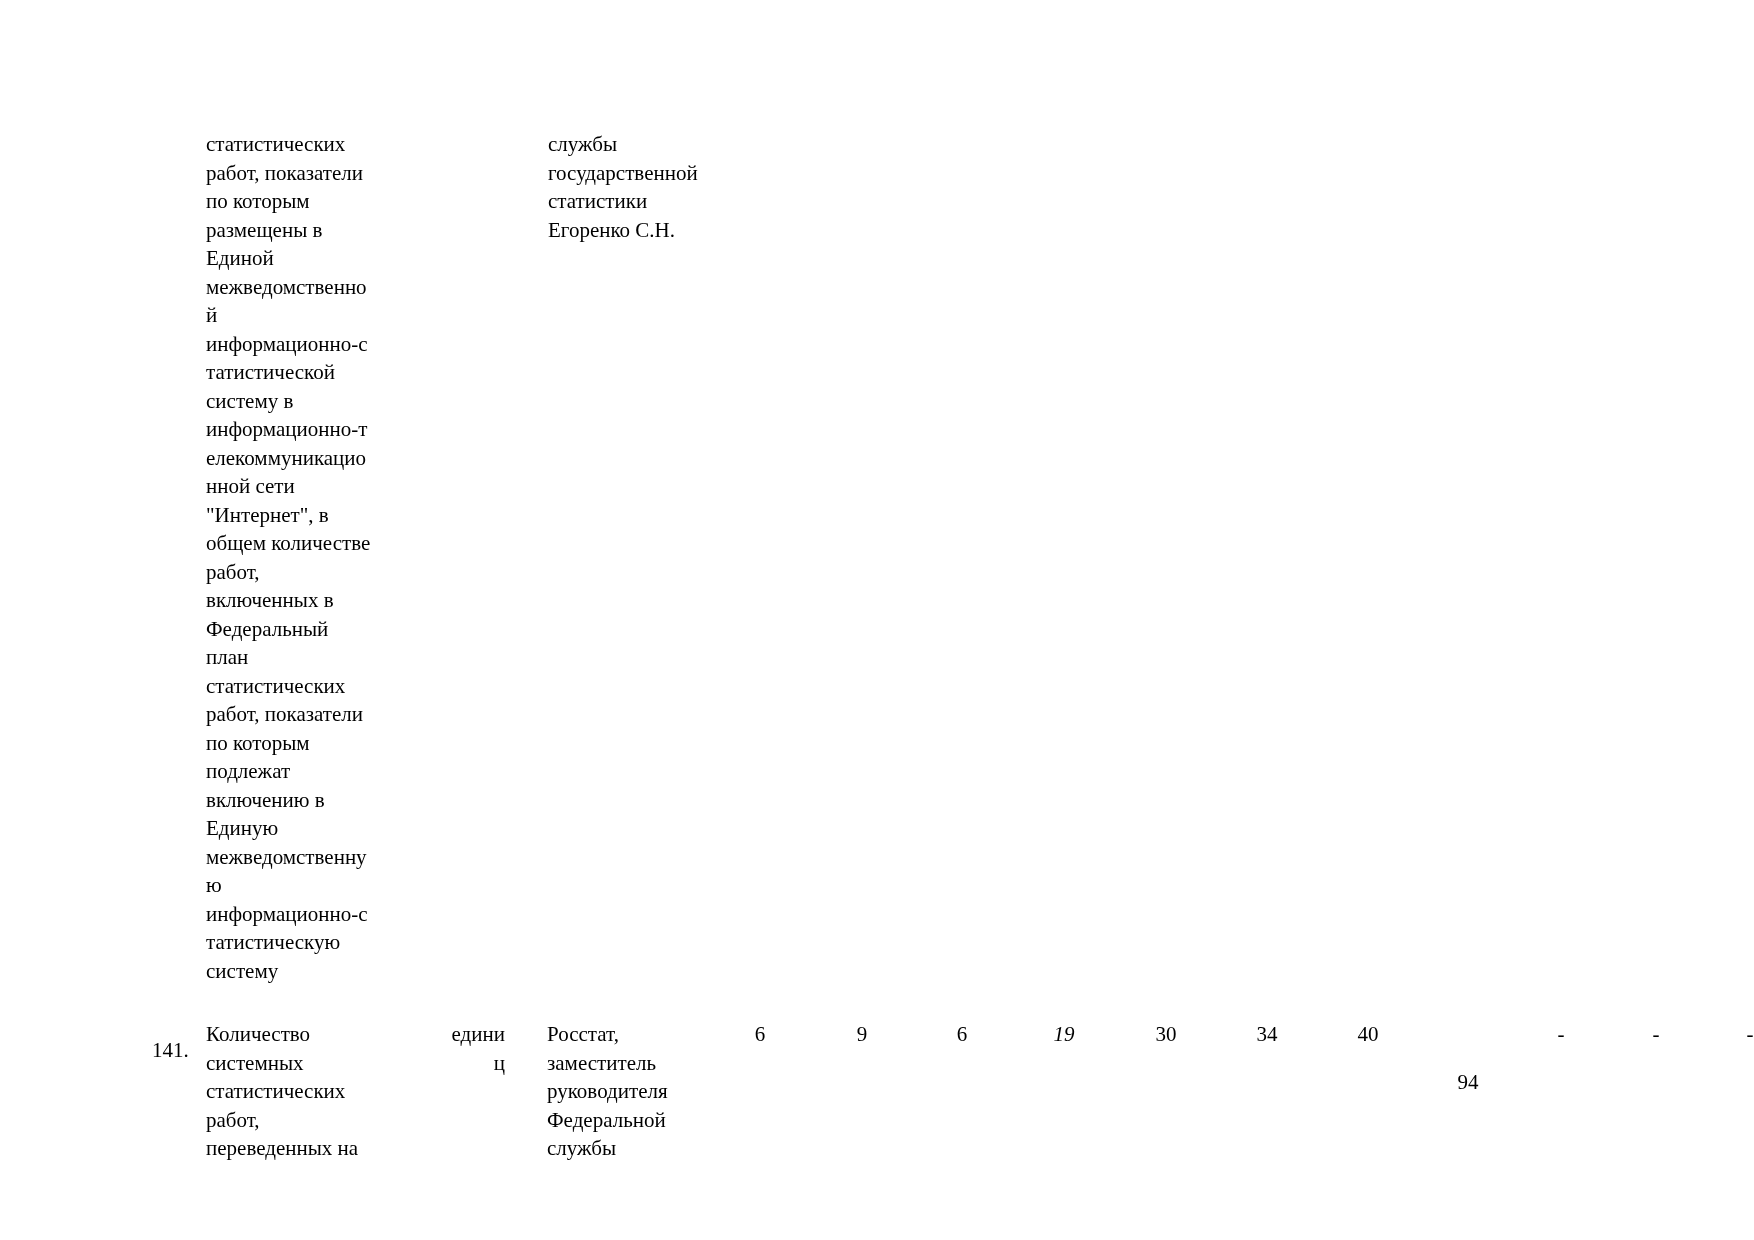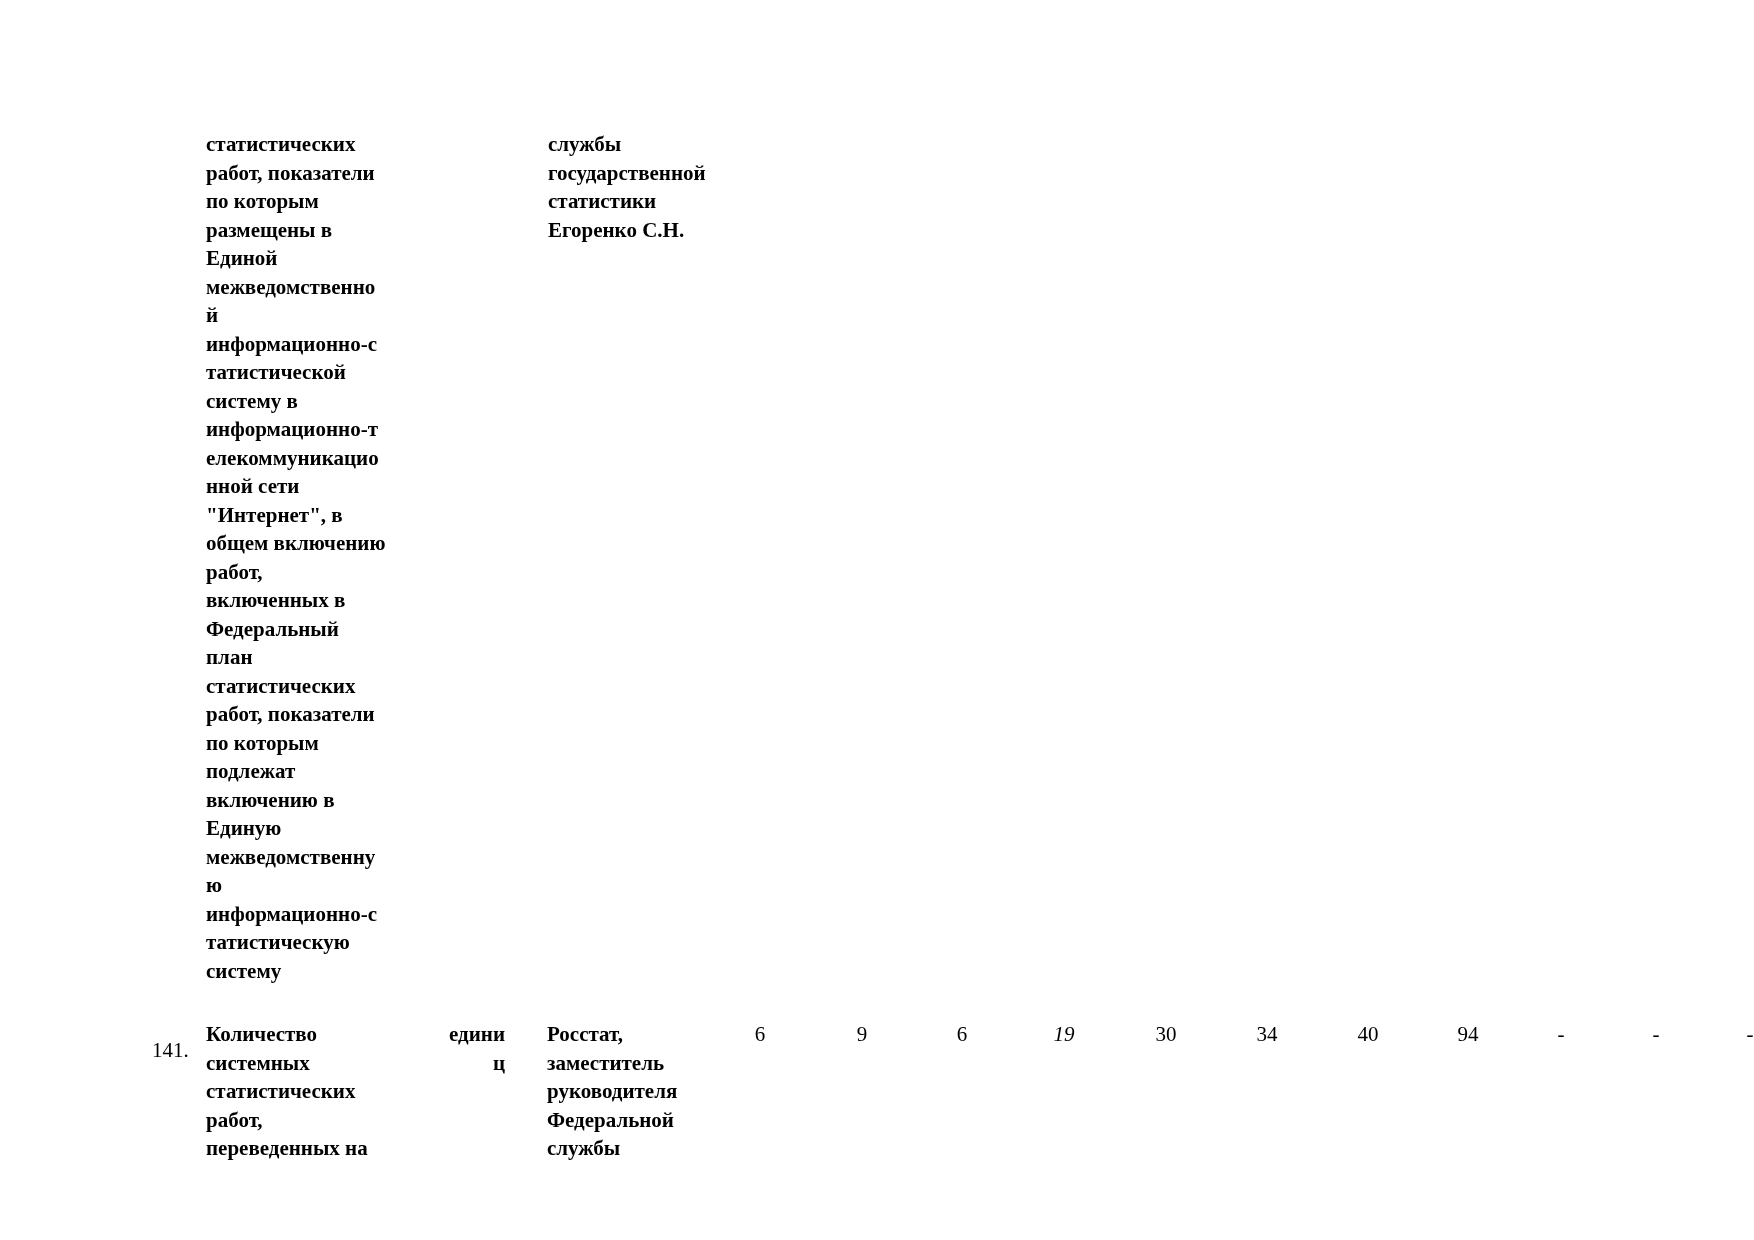--- a/index.html
+++ b/index.html
@@ -12,21 +12,21 @@
     width: 1754px;
     height: 1240px;
     background: #ffffff;
     color: #000000;
     font-family: "Liberation Serif", "DejaVu Serif", serif;
     font-size: 21px;
     line-height: 28.5px;
     overflow: hidden;
   }
   .abs { position: absolute; }
-  .lines .line { white-space: nowrap; font-weight: bold; }
+  .lines .line { white-space: nowrap; }
   .cell-number { width: 44px; margin-top: 16px; }
   .cell-indicator { width: 215px; }
   .cell-unit { width: 100px; text-align: right; }
   .cell-responsible { width: 190px; margin-left: 44px; }
   .value-cell {
     position: absolute;
     top: 0;
     transform: translateX(-50%);
     white-space: nowrap;
     text-align: center;
@@ -45,21 +45,21 @@
       <div class="line">Единой</div>
       <div class="line">межведомственно</div>
       <div class="line">й</div>
       <div class="line">информационно-с</div>
       <div class="line">татистической</div>
       <div class="line">систему в</div>
       <div class="line">информационно-т</div>
       <div class="line">елекоммуникацио</div>
       <div class="line">нной сети</div>
       <div class="line">"Интернет", в</div>
-      <div class="line">общем включению</div>
+      <div class="line">общем количестве</div>
       <div class="line">работ,</div>
       <div class="line">включенных в</div>
       <div class="line">Федеральный</div>
       <div class="line">план</div>
       <div class="line">статистических</div>
       <div class="line">работ, показатели</div>
       <div class="line">по которым</div>
       <div class="line">подлежат</div>
       <div class="line">включению в</div>
       <div class="line">Единую</div>
@@ -101,19 +101,19 @@
     </div>
 
   <div class="abs" style="left: 0; top: 1020px; width: 1754px; height: 29px;">
     <span class="value-cell" style="left: 760px;">6</span>
     <span class="value-cell" style="left: 862px;">9</span>
     <span class="value-cell" style="left: 962px;">6</span>
     <span class="value-cell" style="left: 1064px; font-style: italic;">19</span>
     <span class="value-cell" style="left: 1166px;">30</span>
     <span class="value-cell" style="left: 1267px;">34</span>
     <span class="value-cell" style="left: 1368px;">40</span>
-    <span class="value-cell" style="left: 1468px;">94</span>
+    <span class="value-cell" style="left: 1468px; margin-top: 48px;">94</span>
     <span class="value-cell" style="left: 1561px;">-</span>
     <span class="value-cell" style="left: 1656px;">-</span>
     <span class="value-cell" style="left: 1750px;">-</span>
   </div>
 
 </div>
 
 </body></html>

